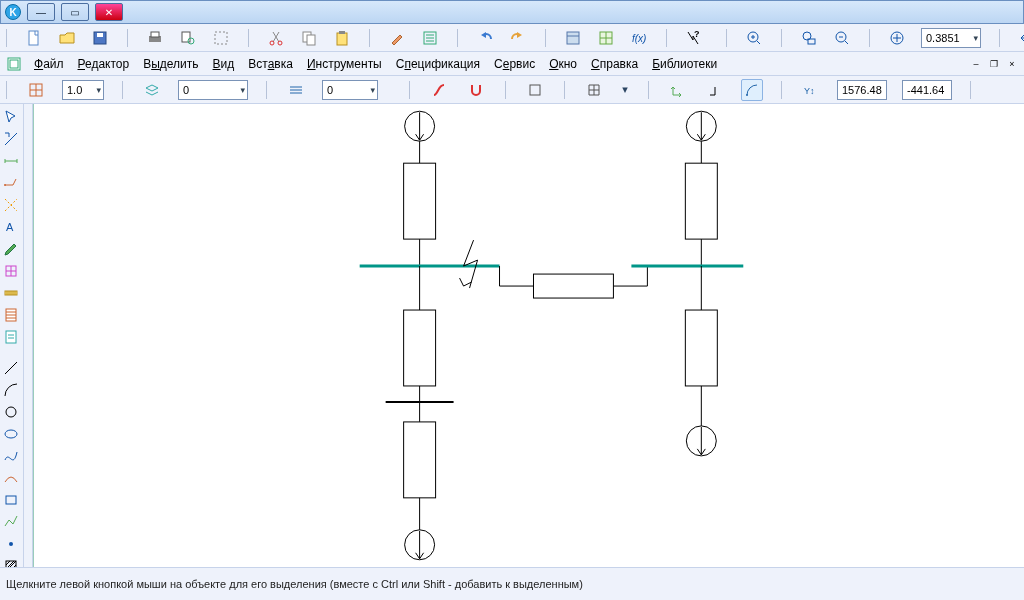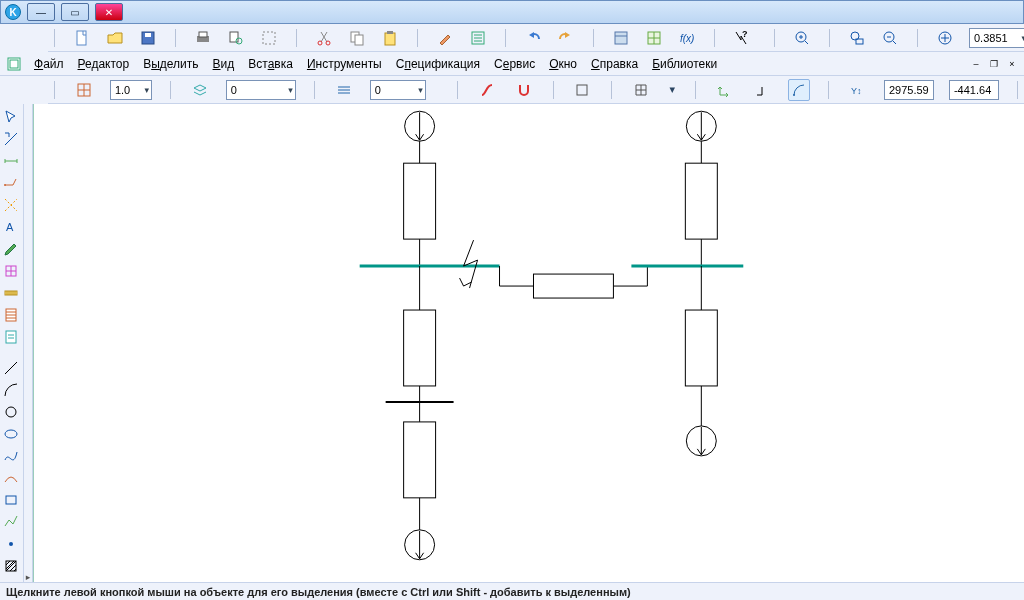--- a/index.html
+++ b/index.html
@@ -44,21 +44,20 @@
   .win-btn.red { background: linear-gradient(#f49,#c01); color:#fff; }
   
   .toolbar {
     display:flex;
     align-items:center;
     padding: 2px 3px;
     gap:15px;
     background:#eef2fb;
     border-bottom:1px solid #c7d3ea;
     height:28px;
-    margin-left:48px;
   }
   .tbtn {
     width: 22px; height: 22px;
     display:flex; align-items:center; justify-content:center;
     border:1px solid transparent;
     border-radius:2px;
     color:#2b4562;
   }
   .tbtn svg { width: 16px; height:16px; }
   .sep { width:0; height:18px; border-left:1px solid #b6c2d8; margin:0 3px; }
@@ -125,24 +124,23 @@
   }
   .canvas { width:100%; height:100%; }
   
   .statusbar {
     position:absolute;
     left:0; right:0; bottom:0;
     height:18px;
     background:#eef2fb;
     border-top:1px solid #c7d3ea;
     display:flex; align-items:center;
-    padding:8px 6px;
+    padding:16px 6px;
     font-size:11px;
     color:#222;
-    font-weight:bold;
   }
 </style>
 </head>
 <body>
 
 <div class="titlebar">
   <div class="win-icon">K</div>
   <div class="win-btn">—</div>
   <div class="win-btn">▭</div>
   <div class="win-btn red">✕</div>
@@ -406,21 +404,21 @@
         <circle cx="3" cy="13" r="1" fill="#26a"></circle>
       </svg>
     </div>
   <div class="sep"></div>
   <div class="tbtn">
       <svg viewBox="0 0 16 16">
         <text x="1" y="12" font-size="9" fill="#26a">Y↕</text>
       </svg>
     </div>
   <div class="coord-box">
-      <span>2975.59</span>
+      <span>1576.48</span>
     </div>
   <div class="coord-box">
       <span>-441.64</span>
     </div>
   <div class="sep"></div>
 </div>
 
 <div class="side-left">
   <div class="tbtn">
       <svg viewBox="0 0 16 16">

